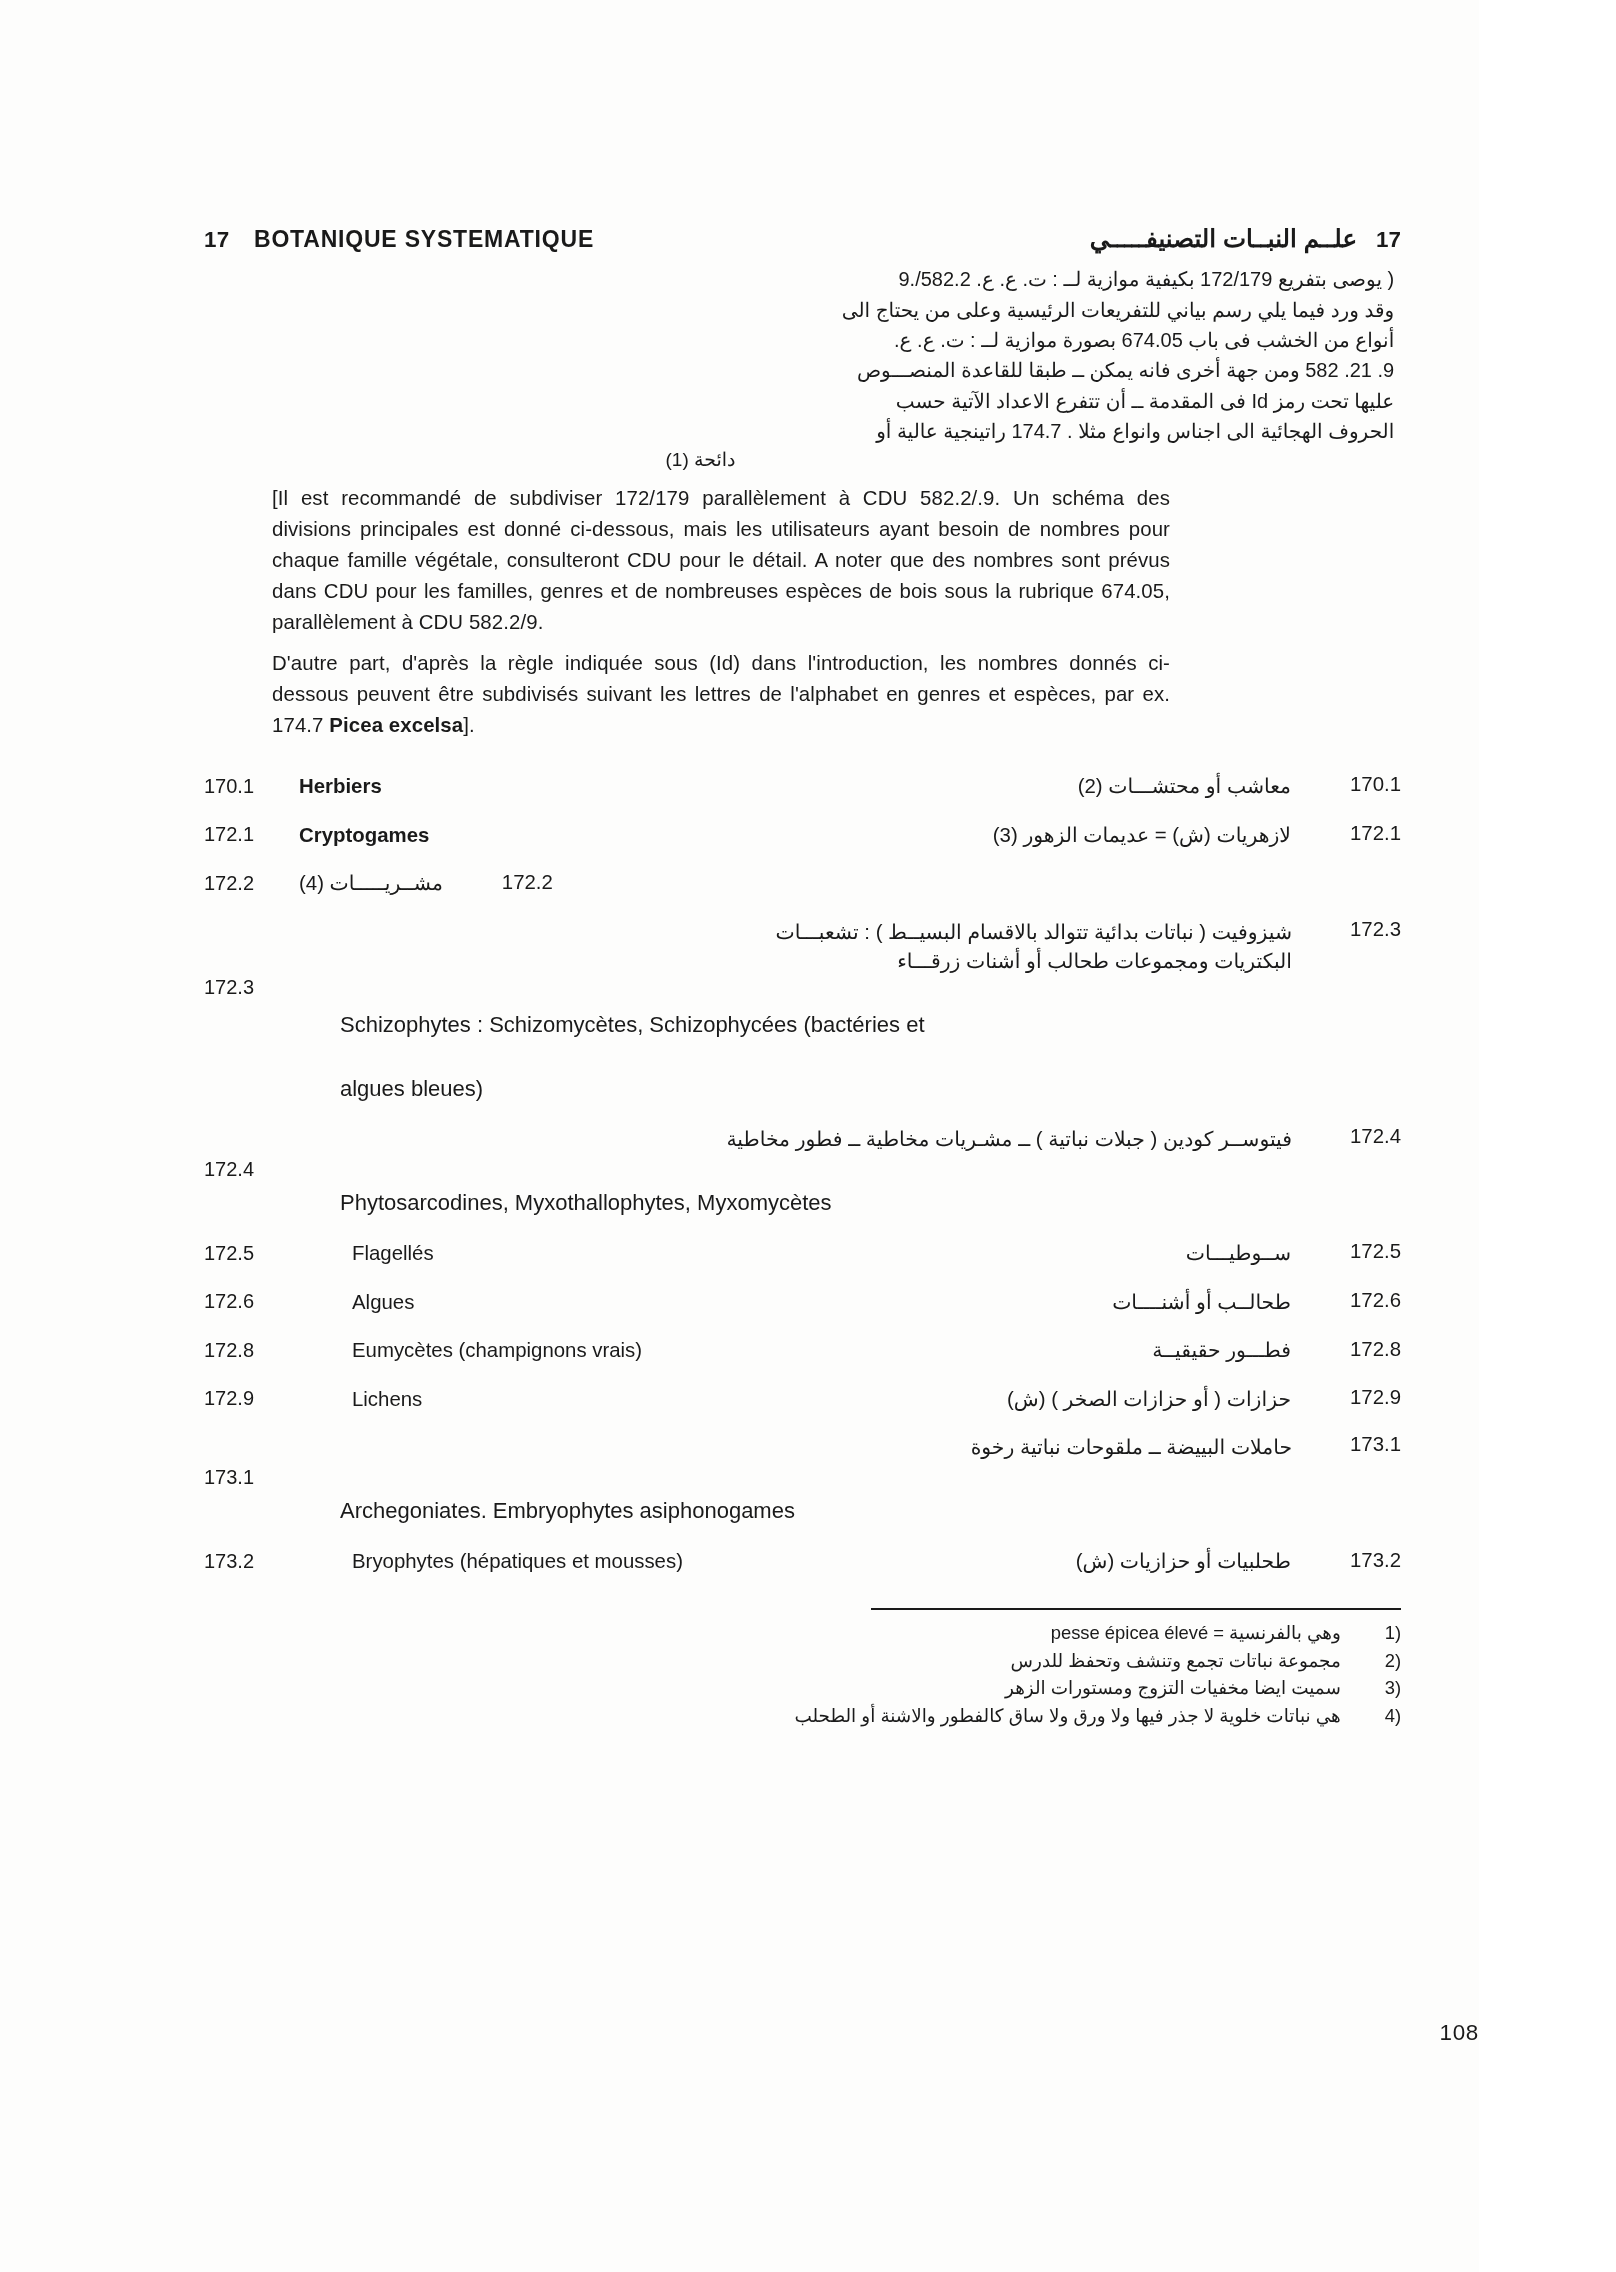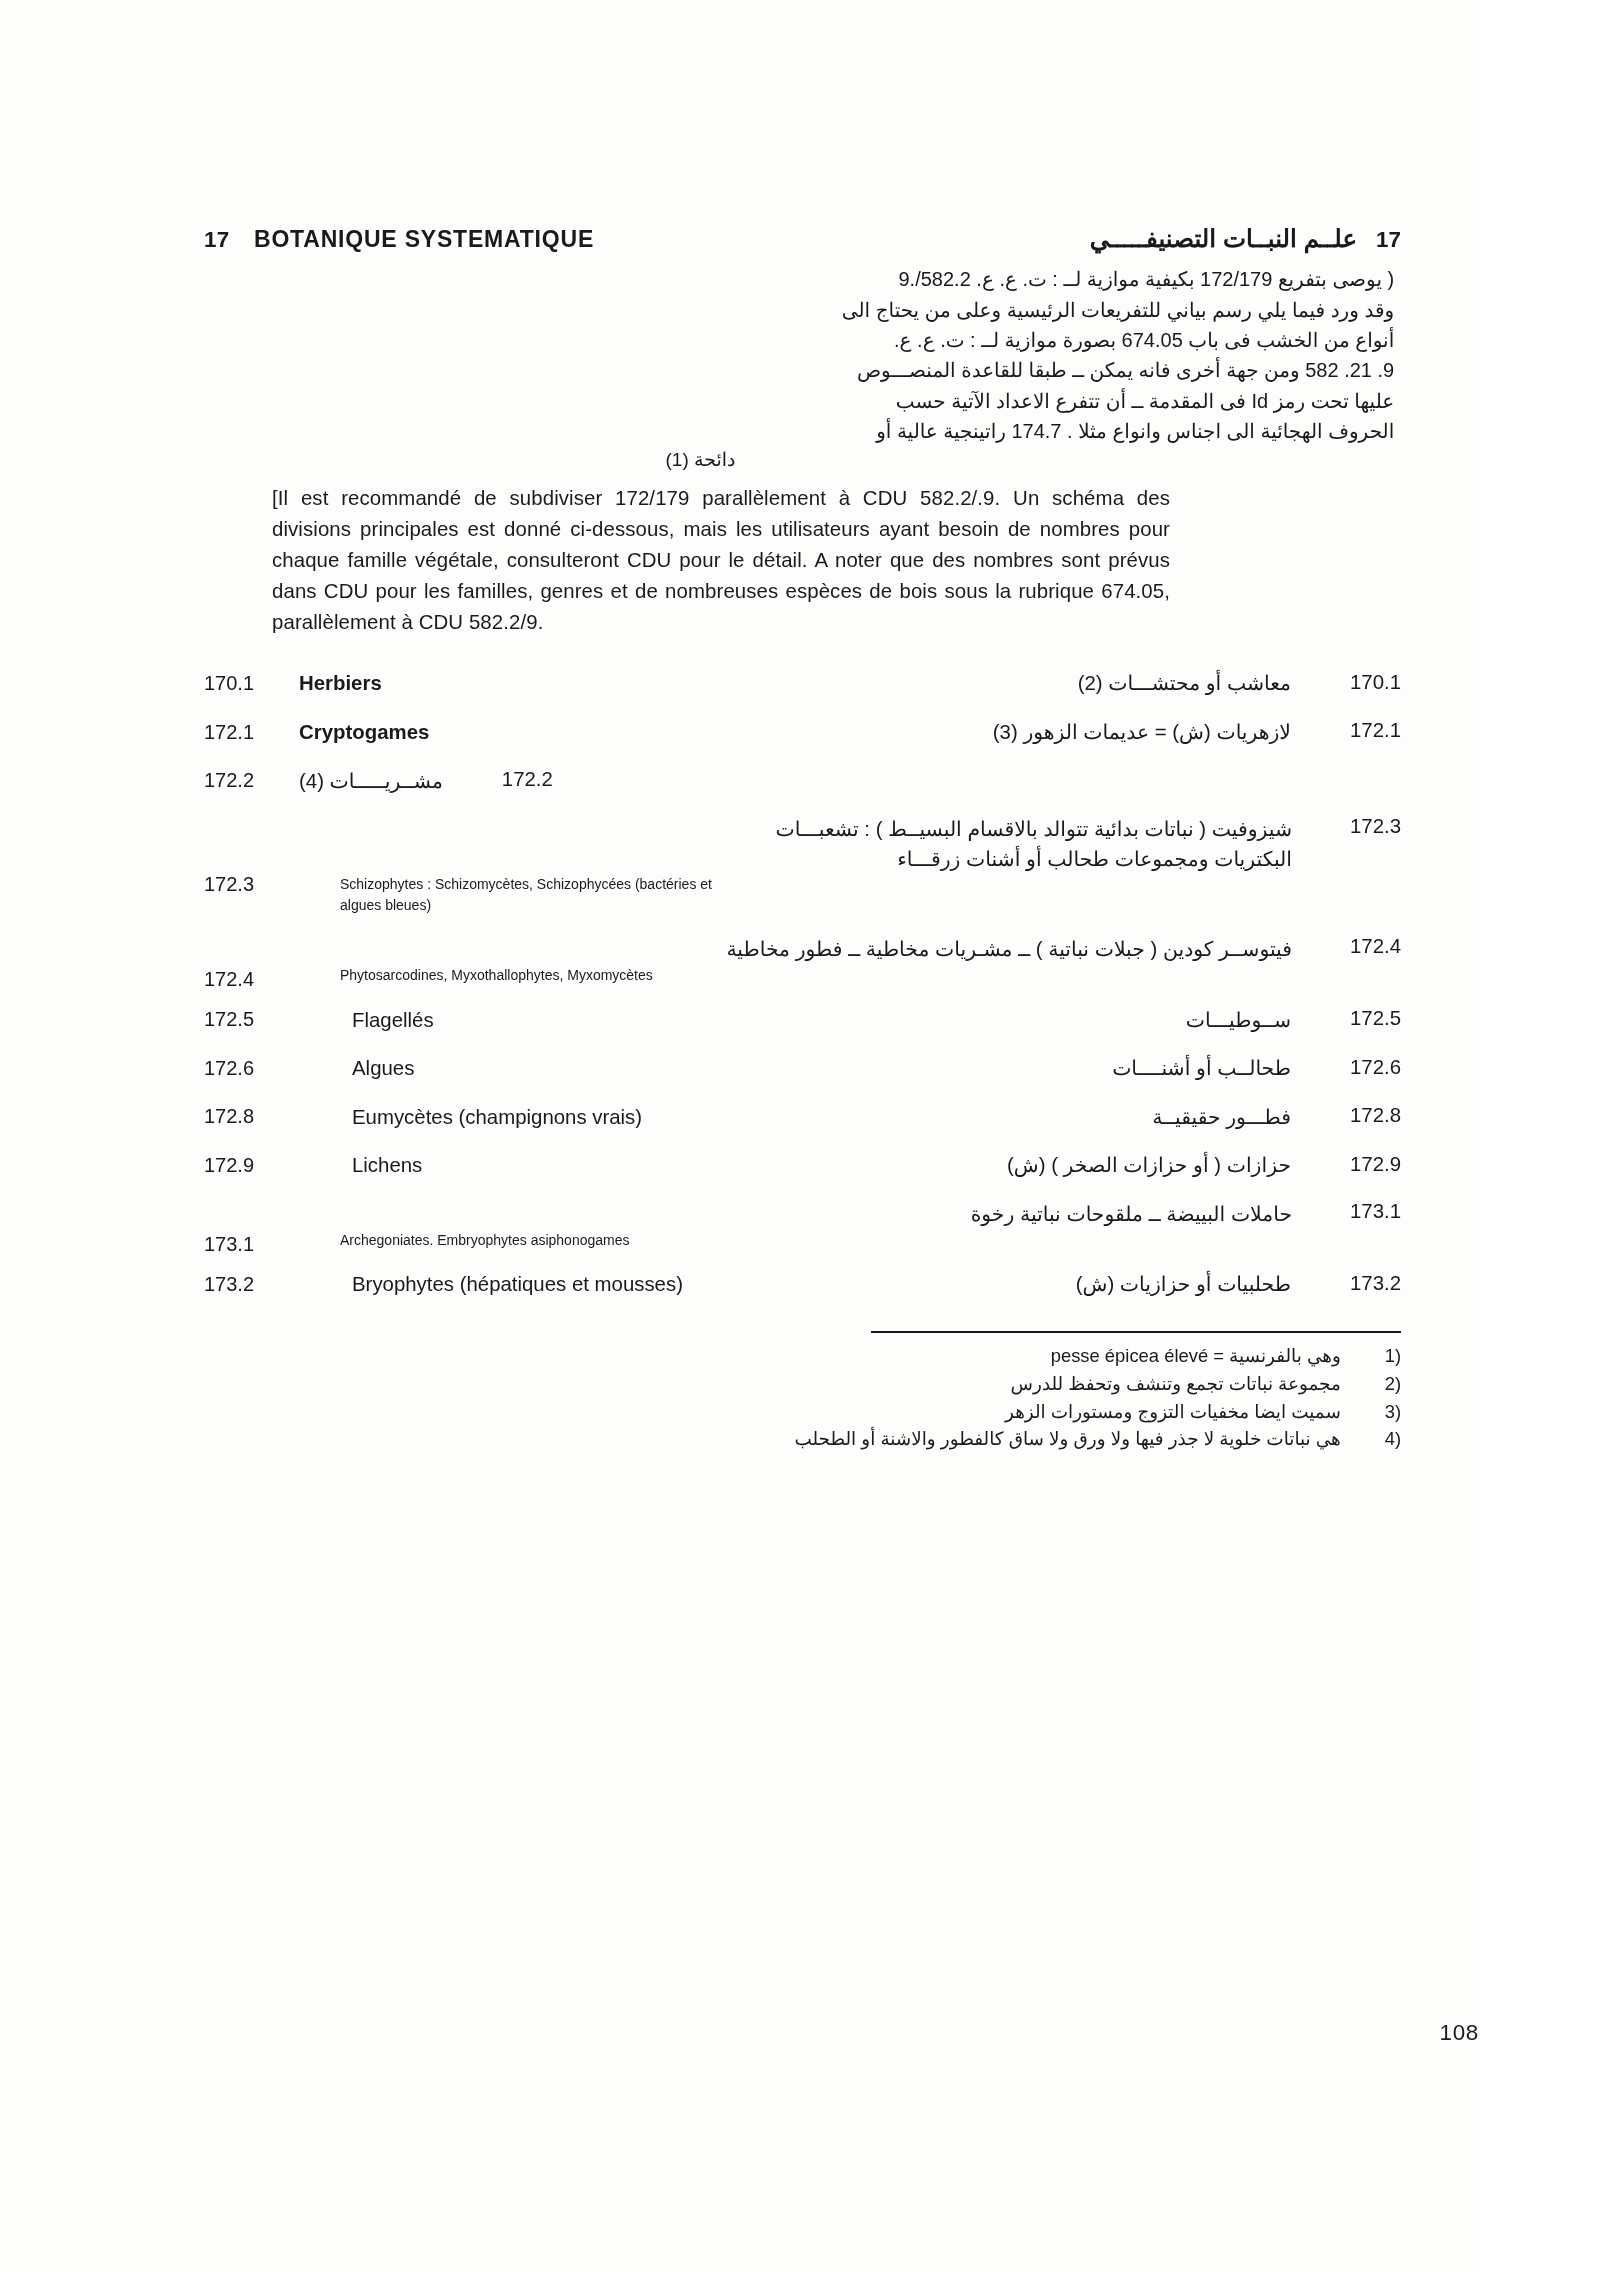--- a/index.html
+++ b/index.html
@@ -154,24 +154,25 @@
   }
   .entry.stacked .ar-line {
     direction: rtl;
     text-align: right;
     font-size: 20.4px;
     line-height: 1.45;
     margin-right: 109px;
     margin-left: 109px;
   }
   .entry.stacked .fr-line {
-    font-size: 14px;
+    font-size: 22px;
     line-height: 1.45;
     margin-left: 136px;
     margin-right: 136px;
+    margin-top: 32px;
   }
   .entry.stacked .num-l {
     position: absolute;
     left: 0;
     font-size: 20px;
   }
   .entry.stacked .num-r {
     position: absolute;
     right: 0;
     top: 0;
@@ -237,20 +238,21 @@
       <div class="ln">وقد ورد فيما يلي رسم بياني للتفريعات الرئيسية وعلى من يحتاج الى</div>
       <div class="ln">أنواع من الخشب فى باب 674.05 بصورة موازية لــ : ت. ع. ع.</div>
       <div class="ln">9. 21. 582 ومن جهة أخرى فانه يمكن ــ طبقا للقاعدة المنصـــوص</div>
       <div class="ln">عليها تحت رمز  Id  فى المقدمة ــ أن تتفرع الاعداد الآتية حسب</div>
       <div class="ln">الحروف الهجائية الى اجناس وانواع مثلا . 174.7 راتينجية عالية أو</div>
     </div>
     <div class="ar-note">دائحة (1)</div>
 
     <div class="fr-block">
       <p>[Il est recommandé de subdiviser 172/179 parallèlement à CDU 582.2/.9. Un schéma des divisions principales est donné ci-dessous, mais les utilisateurs ayant besoin de nombres pour chaque famille végétale, consulteront CDU pour le détail. A noter que des nombres sont prévus dans CDU pour les familles, genres et de nombreuses espèces de bois sous la rubrique 674.05, parallèlement à CDU 582.2/9.</p>
+      <p><span>D'autre part, d'après la règle indiquée sous (Id) dans l'introduction, les nombres donnés ci-dessous peuvent être subdivisés suivant les lettres de l'alphabet en genres et espèces, par ex. 174.7 </span><span class="b">Picea excelsa</span><span>].</span></p>
     </div>
 
     <div class="entries">
 
       <div class="entry">
         <div class="col-num-l">170.1</div>
         <div class="col-fr bold">Herbiers</div>
         <div class="col-ar">معاشب أو محتشـــات (2)</div>
         <div class="col-num-r">170.1</div>
       </div>

